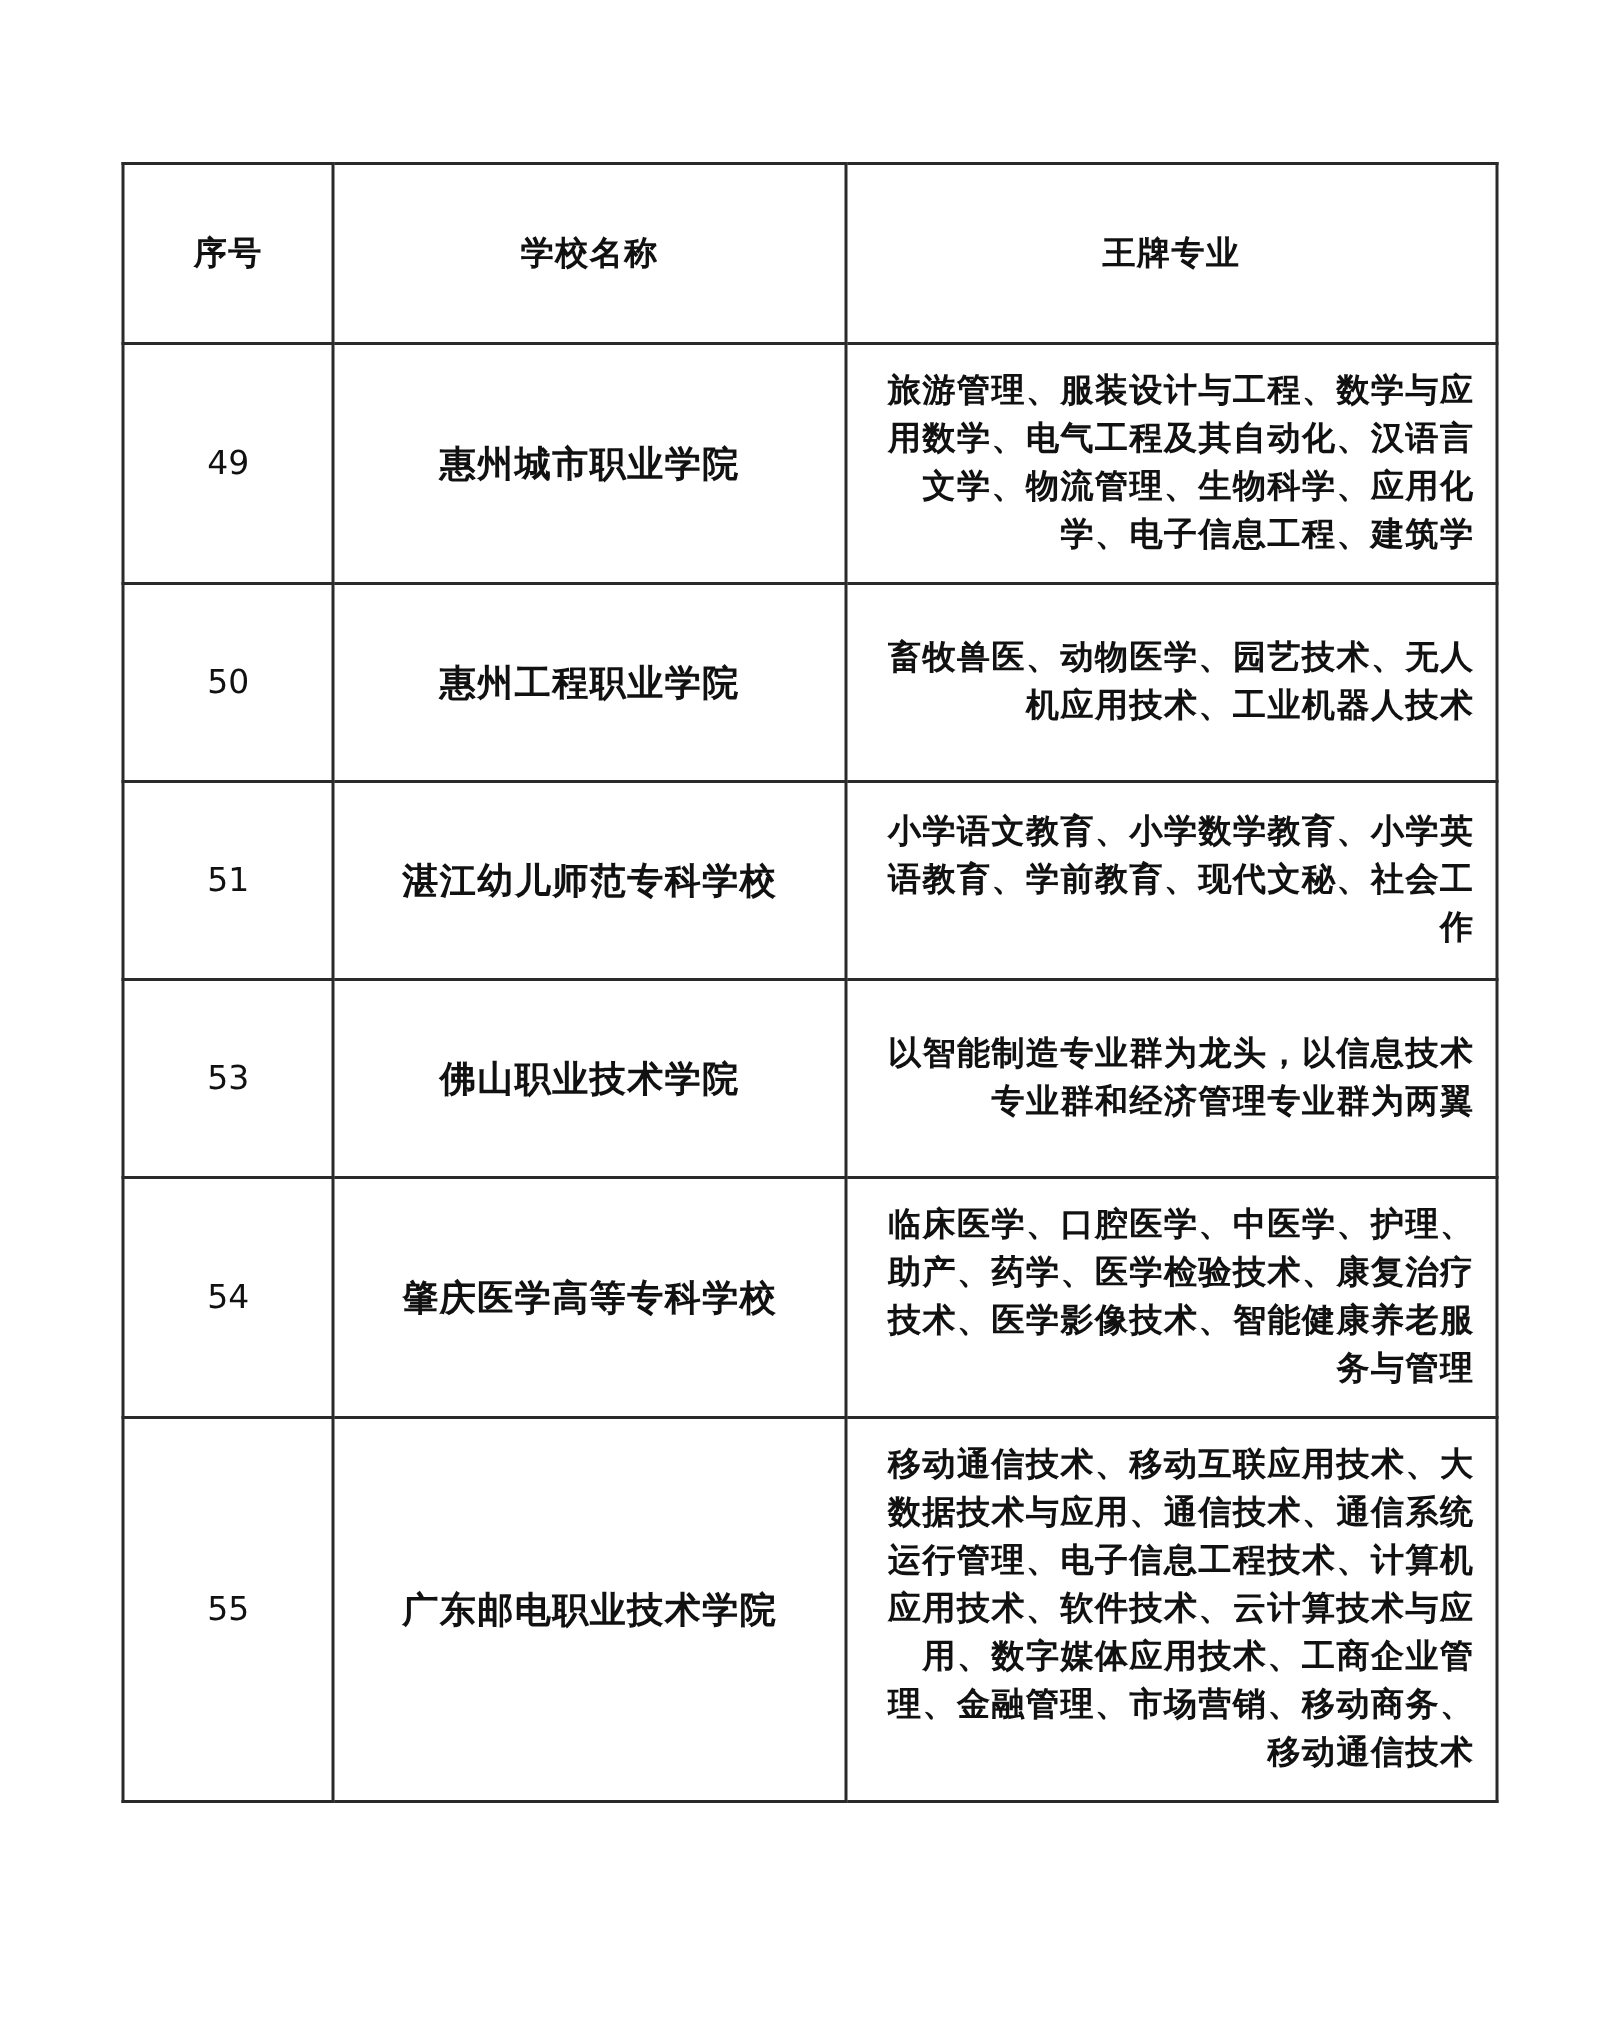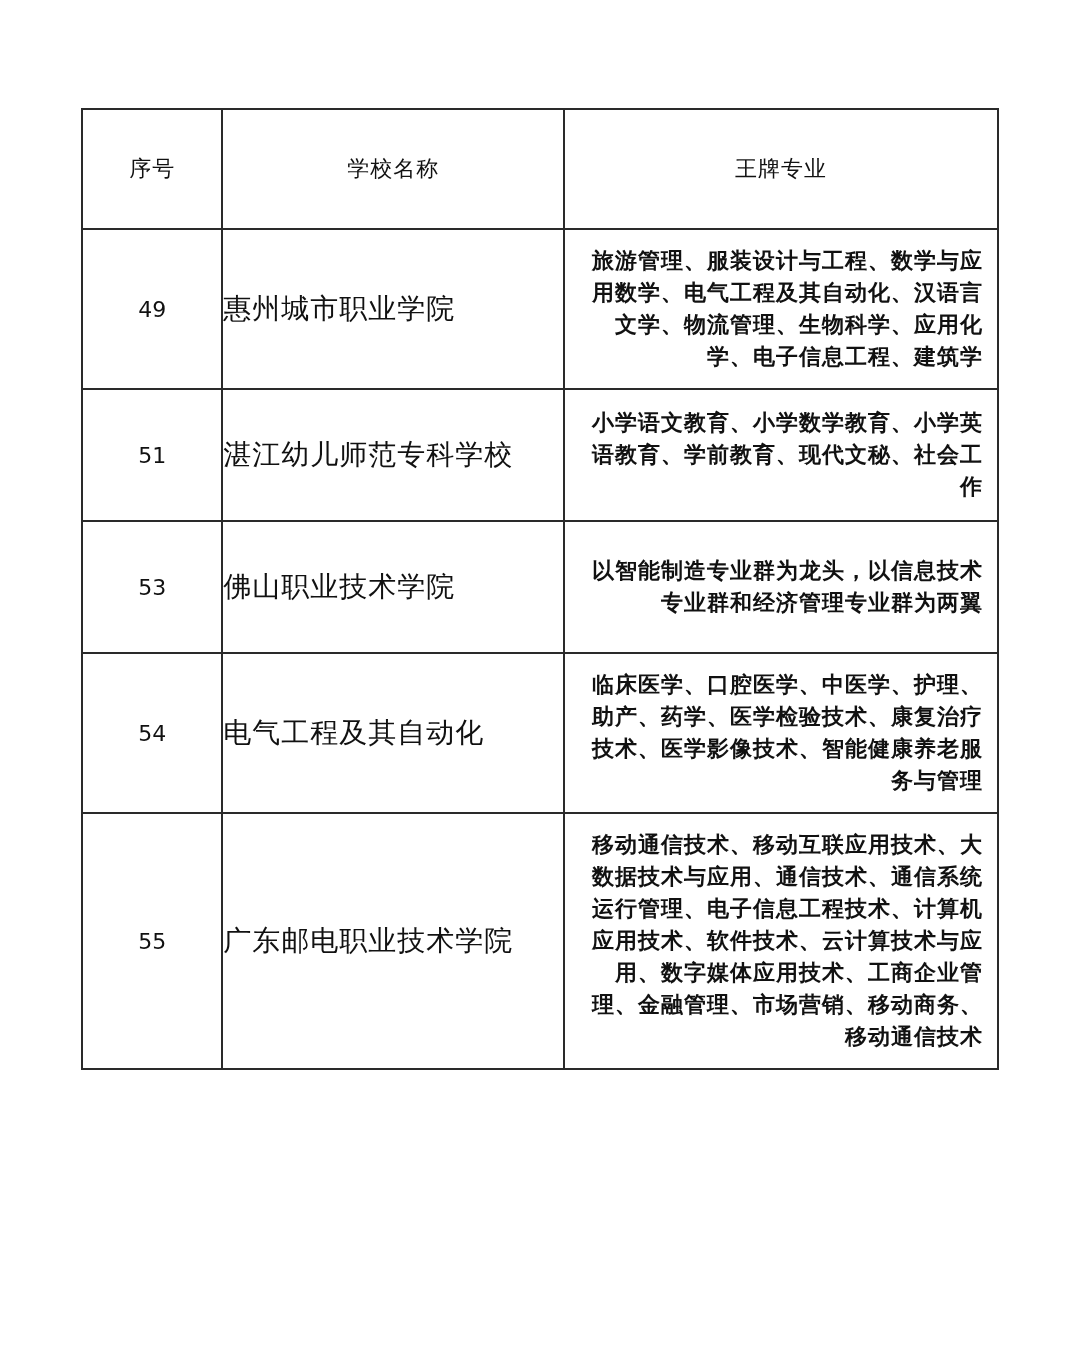--- a/index.html
+++ b/index.html
@@ -25,38 +25,39 @@
       border-collapse: collapse;
       width: 918px;
       table-layout: fixed;
     }
     td, th {
       border: 2px solid #2a2a2a;
       padding: 0;
       vertical-align: middle;
     }
     th {
-      font-weight: normal;
+      font-weight: bold;
       font-size: 22px;
       text-align: center;
       height: 118px;
       letter-spacing: 1px;
       margin-left: 10px;
     }
     .col-no { width: 140px; }
     .col-name { width: 341px; }
     .col-major { width: 433px; }
     td.no {
       text-align: center;
       font-weight: normal;
       font-size: 22px;
     }
     td.name {
-      font-weight: normal;
-      font-size: 28px;
+      text-align: center;
+      font-weight: bold;
+      font-size: 24px;
       letter-spacing: 1px;
     }
     td.major {
       text-align: right;
       font-weight: bold;
       font-size: 22px;
       line-height: 32px;
       padding: 0 14px 0 15px;
       letter-spacing: 1px;
       word-break: break-all;
@@ -79,32 +80,37 @@
         <th>王牌专业</th>
       </tr>
     </thead>
     <tbody>
       <tr style="height:160px">
         <td class="no">49</td>
         <td class="name">惠州城市职业学院</td>
         <td class="major">旅游管理、服装设计与工程、数学与应用数学、电气工程及其自动化、汉语言文学、物流管理、生物科学、应用化学、电子信息工程、建筑学</td>
       </tr>
       <tr style="height:132px">
+        <td class="no">50</td>
+        <td class="name">惠州工程职业学院</td>
+        <td class="major">畜牧兽医、动物医学、园艺技术、无人机应用技术、工业机器人技术</td>
+      </tr>
+      <tr style="height:132px">
         <td class="no">51</td>
         <td class="name">湛江幼儿师范专科学校</td>
         <td class="major">小学语文教育、小学数学教育、小学英语教育、学前教育、现代文秘、社会工作</td>
       </tr>
       <tr style="height:132px">
         <td class="no">53</td>
         <td class="name">佛山职业技术学院</td>
         <td class="major">以智能制造专业群为龙头，以信息技术专业群和经济管理专业群为两翼</td>
       </tr>
       <tr style="height:160px">
         <td class="no">54</td>
-        <td class="name">电气工程及其自动化</td>
+        <td class="name">肇庆医学高等专科学校</td>
         <td class="major">临床医学、口腔医学、中医学、护理、助产、药学、医学检验技术、康复治疗技术、医学影像技术、智能健康养老服务与管理</td>
       </tr>
       <tr style="height:256px">
         <td class="no">55</td>
         <td class="name">广东邮电职业技术学院</td>
         <td class="major">移动通信技术、移动互联应用技术、大数据技术与应用、通信技术、通信系统运行管理、电子信息工程技术、计算机应用技术、软件技术、云计算技术与应用、数字媒体应用技术、工商企业管理、金融管理、市场营销、移动商务、移动通信技术</td>
       </tr>
     </tbody>
   </table>
 </div>

